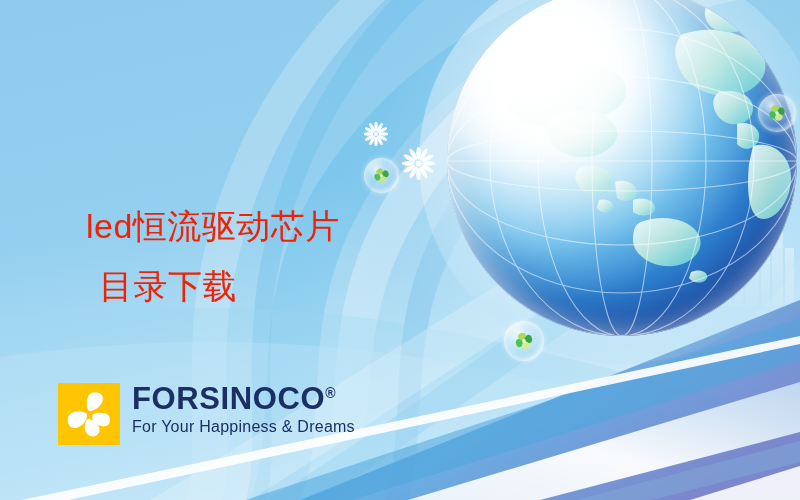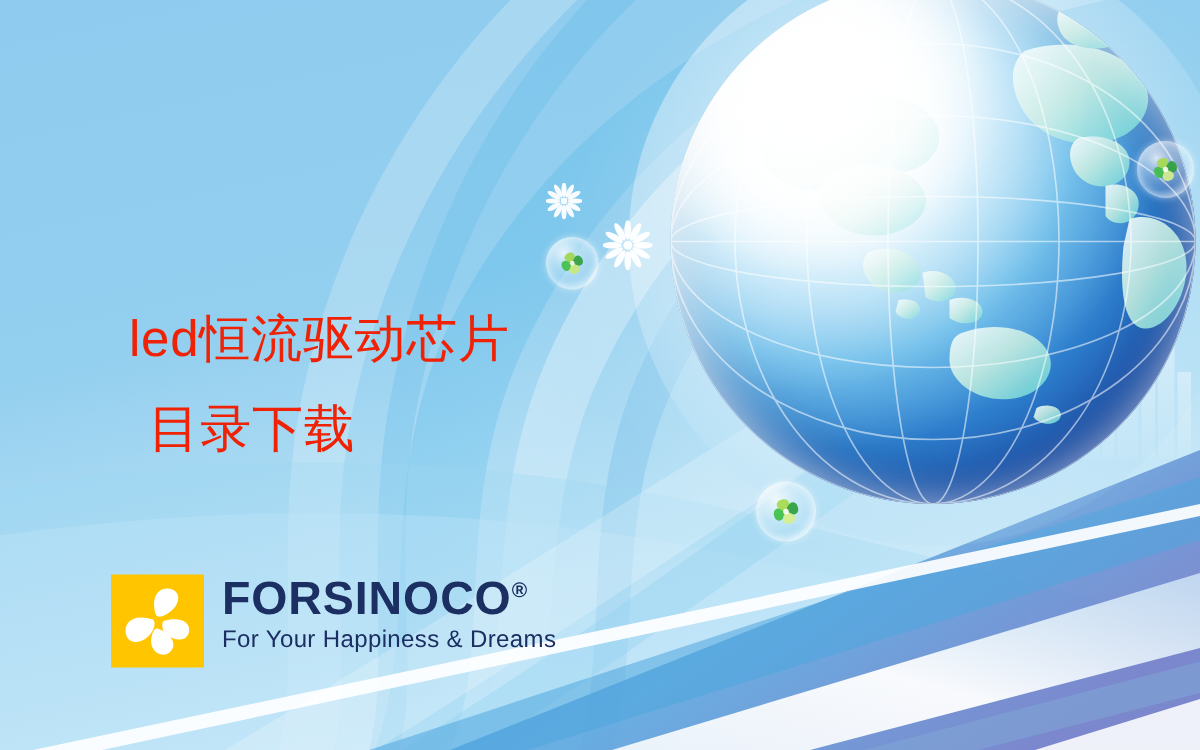--- a/index.html
+++ b/index.html
@@ -111,21 +111,21 @@
     letter-spacing: 0.5px;
     white-space: nowrap;
     margin-top: 32px;
   }
   .headline .line1 { display: block; }
   .headline .line2 { display: block; margin-top: 27px; margin-left: 13px; font-family: Liberation Serif, serif; }
 
   
   .logo {
     position: absolute;
-    left: 74px;
+    left: 58px;
     top: 383px;
     display: flex;
     align-items: flex-start;
   }
   .logo-mark {
     width: 62px;
     height: 62px;
     background: #ffc600;
     position: relative;
     flex: none;

